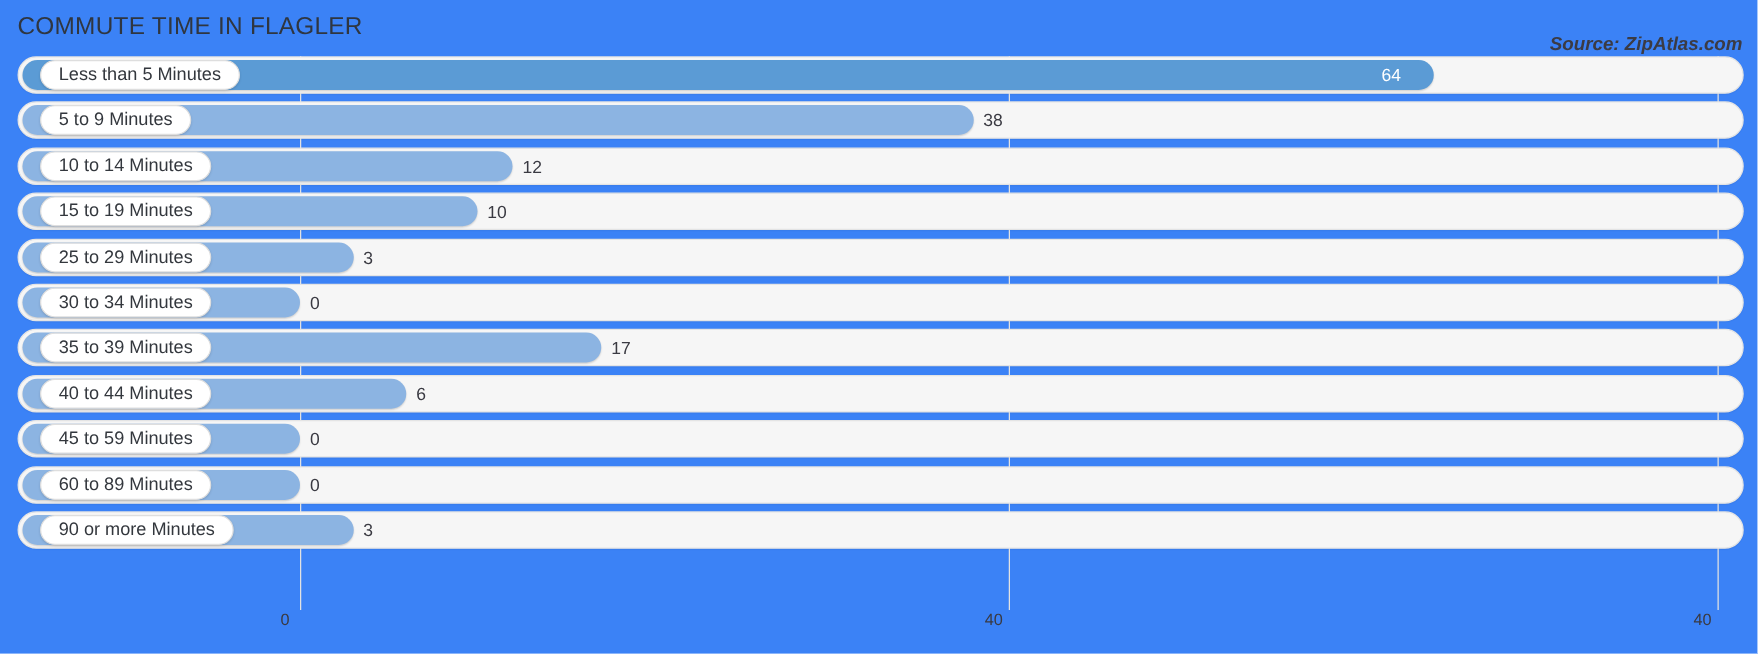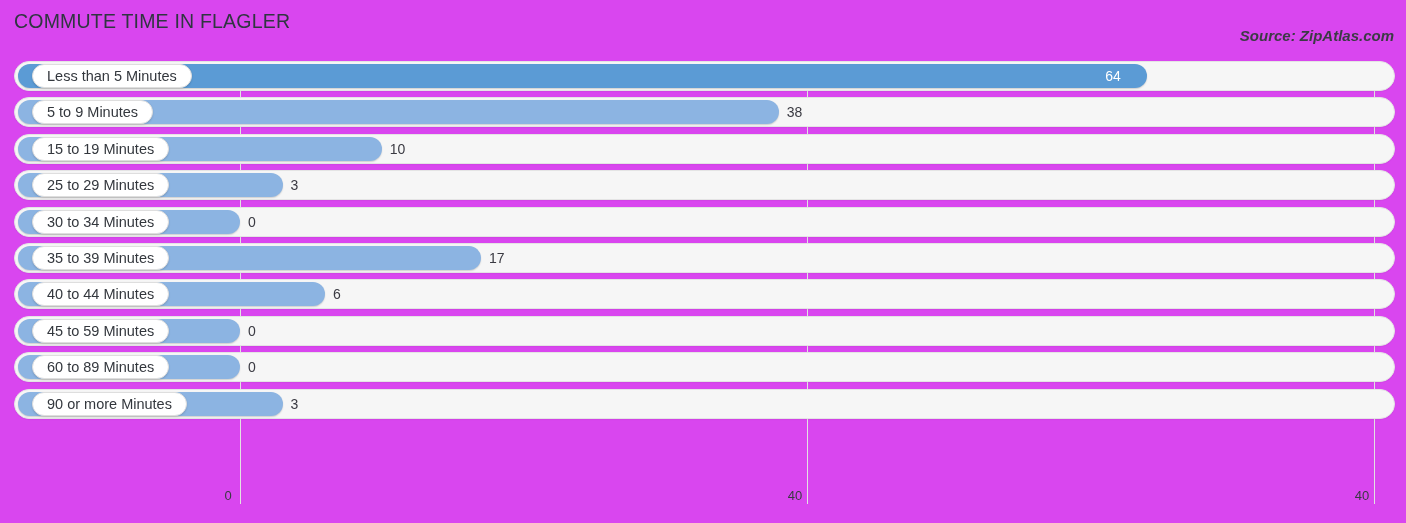--- a/index.html
+++ b/index.html
@@ -7,21 +7,21 @@
     margin: 0; padding: 0;
     width: 1406px; height: 523px;
     background: #ffffff;
     font-family: "Liberation Sans", sans-serif;
     overflow: hidden;
   }
   #page {
     position: relative;
     width: 1406px;
     height: 523px;
-    background: #d946ef;
+    background: #3b82f6;
   }
 
   
   #chart-title {
     position: absolute;
     left: 14px;
     top: 10px;
     font-size: 19.5px;
     letter-spacing: 0.2px;
     color: #2f3640;
@@ -39,21 +39,20 @@
     white-space: nowrap;
   }
 
   
   #plot {
     position: absolute;
     left: 0;
     top: 45px;
     width: 1406px;
     height: 443px;
-    margin-top: 16px;
   }
   #gridlines {
     position: absolute;
     left: 0; top: 0;
     width: 1406px;
     height: 443px;
     pointer-events: none;
   }
   .gridline {
     position: absolute;
@@ -164,20 +163,26 @@
           <div class="value inside" style="left: 1105.2px;">64</div>
         </div>
         <div class="row">
           <div class="track"></div>
           <div class="bar" style="width: 760.65px;"></div>
           <div class="pill" style="left: 32px; text-align: center;">5 to 9 Minutes</div>
           <div class="value" style="left: 786.65px;">38</div>
         </div>
         <div class="row">
           <div class="track"></div>
+          <div class="bar" style="width: 392.1px;"></div>
+          <div class="pill" style="left: 32px;">10 to 14 Minutes</div>
+          <div class="value" style="left: 418.1px;">12</div>
+        </div>
+        <div class="row">
+          <div class="track"></div>
           <div class="bar" style="width: 363.75px;"></div>
           <div class="pill" style="left: 32px;">15 to 19 Minutes</div>
           <div class="value" style="left: 389.75px;">10</div>
         </div>
         <div class="row">
           <div class="track"></div>
           <div class="bar" style="width: 264.525px;"></div>
           <div class="pill" style="left: 32px;">25 to 29 Minutes</div>
           <div class="value" style="left: 290.525px;">3</div>
         </div>

